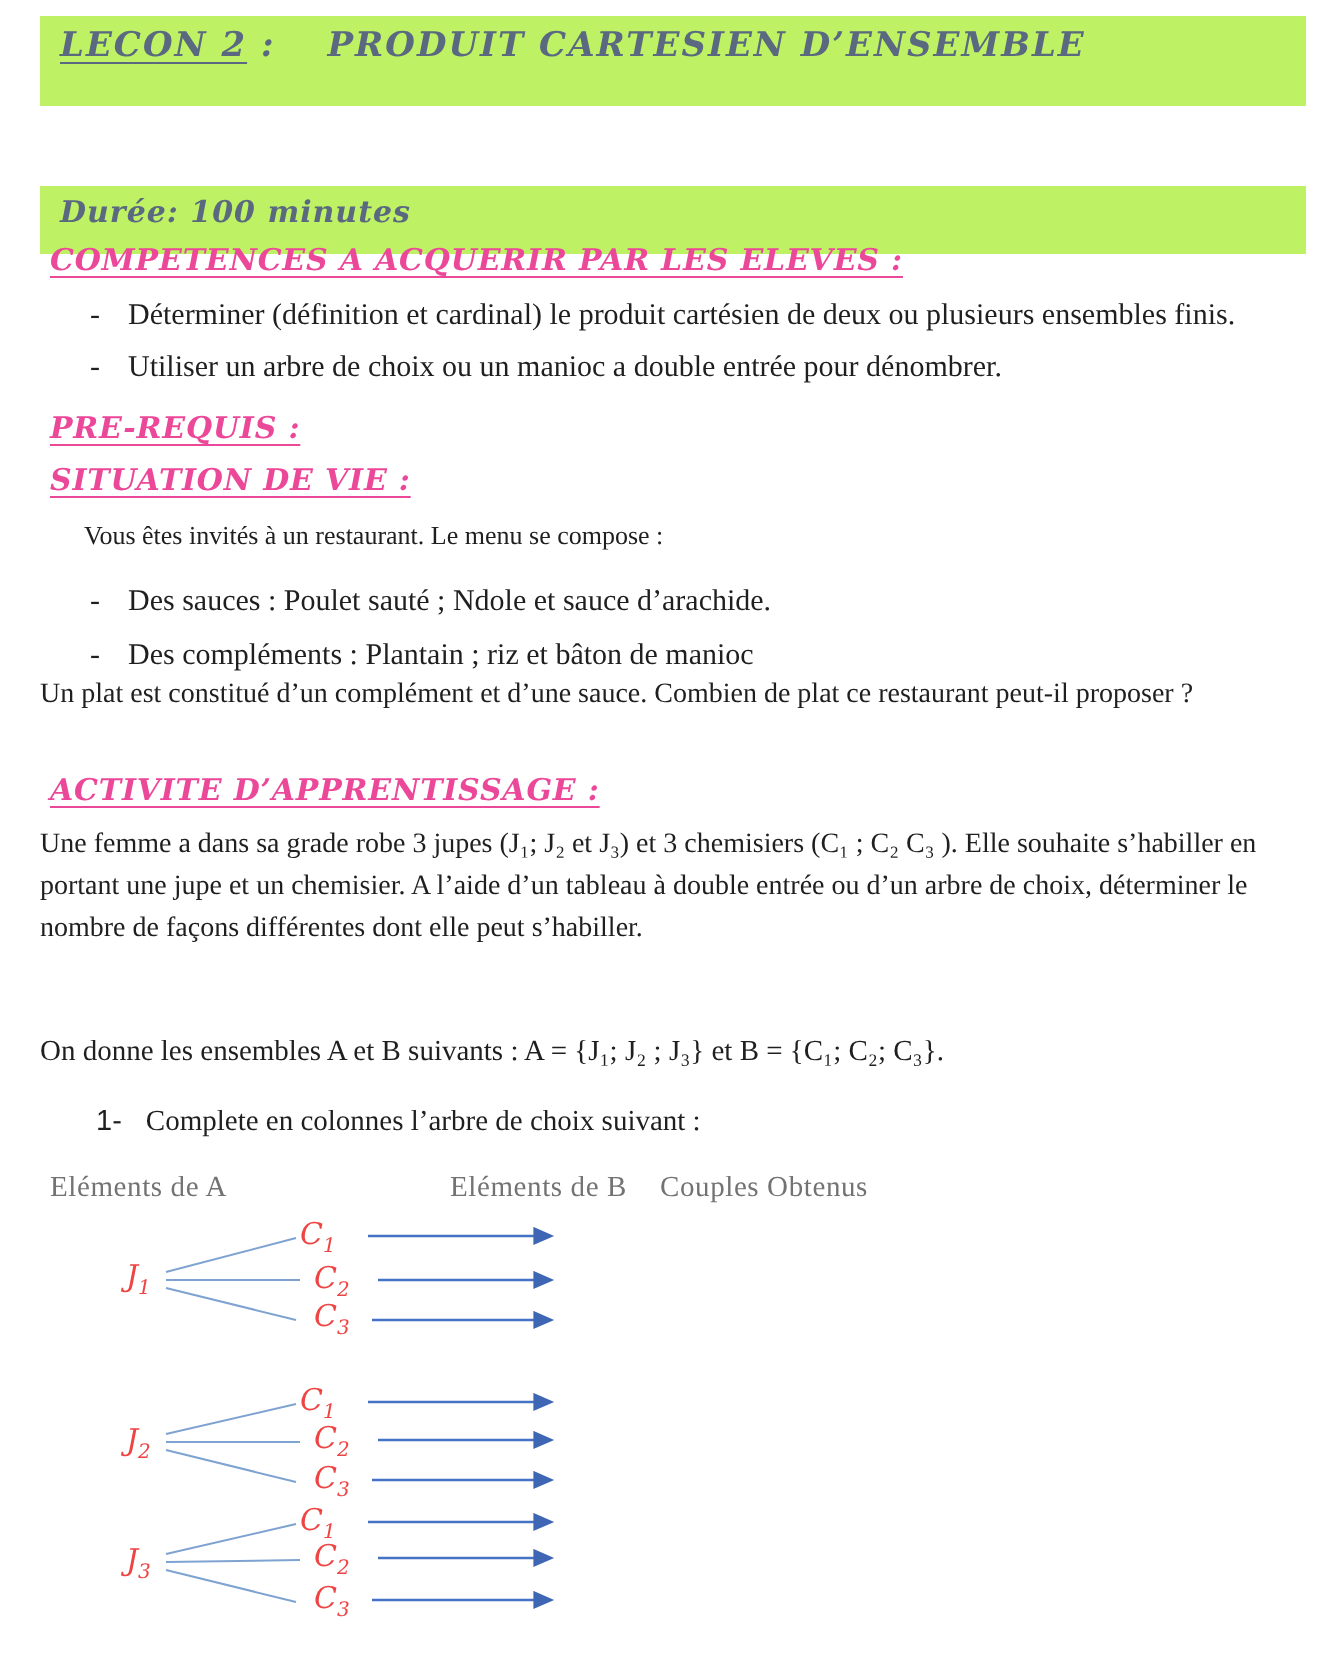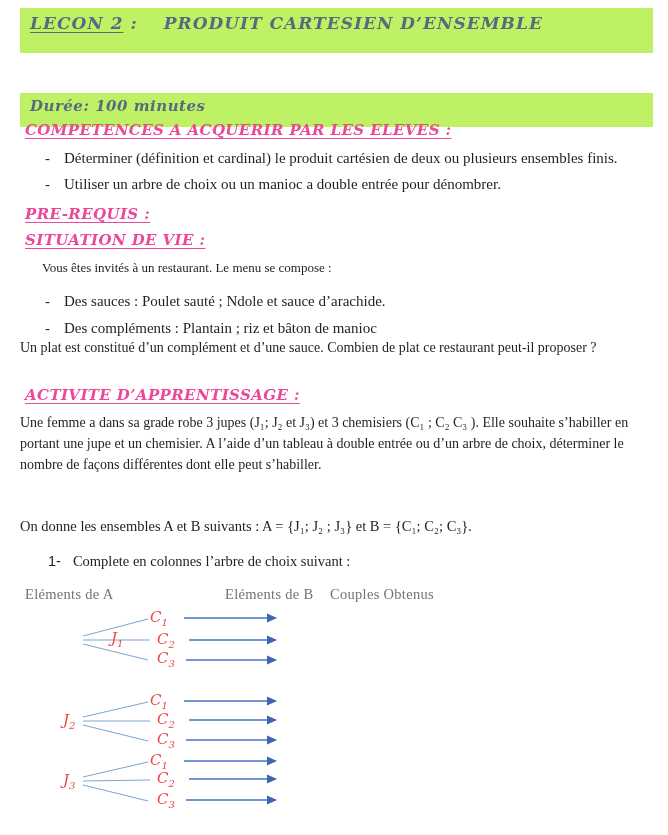--- a/index.html
+++ b/index.html
@@ -64,21 +64,21 @@
   .tree-svg{position:absolute;left:0;top:0;}
   .tnode{
     position:absolute;white-space:nowrap;color:#ef4444;
     font-family:"DejaVu Serif","Liberation Serif",serif;font-style:italic;font-size:15px;
   }
   .tnode sub{font-size:10px;line-height:0;}
   .jn{left:63px;}
   .cn1{left:150px;}
   .cn2{left:157px;}
   .cn3{left:157px;font-style:italic;}
-  .j1{top:26px;margin-left:48px;} .g1c1{top:5px;} .g1c2{top:27px;} .g1c3{top:46px;}
+  .j1{top:26px;} .g1c1{top:5px;} .g1c2{top:27px;} .g1c3{top:46px;}
   .j2{top:108px;font-style:italic;} .g2c1{top:88px;} .g2c2{top:107px;} .g2c3{top:127px;}
   .j3{top:168px;} .g3c1{top:148px;} .g3c2{top:166px;} .g3c3{top:187px;}
 </style>
 </head>
 <body>
 
 <div class="page">
 
   <div class="band band-title">
     <span class="title-text"><span class="title-underlined">LECON 2</span> <span>:</span><span class="title-main">PRODUIT CARTESIEN D’ENSEMBLE</span></span>

